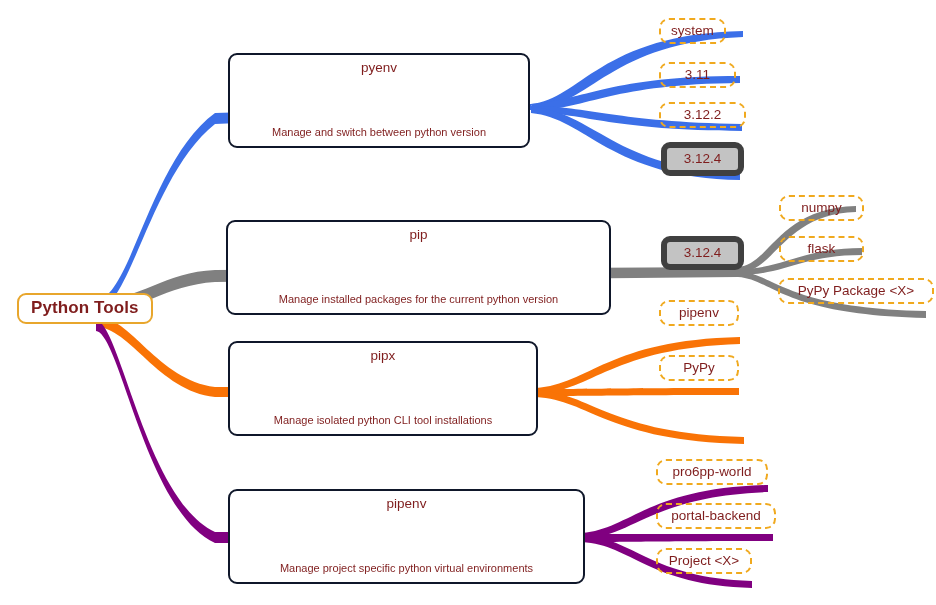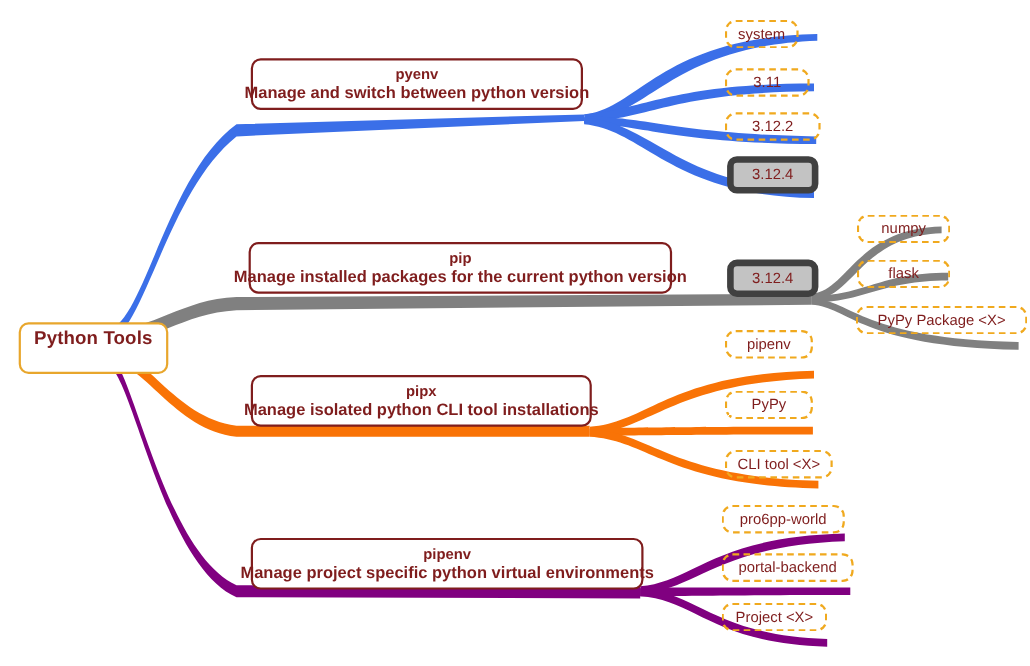--- a/index.html
+++ b/index.html
@@ -39,34 +39,33 @@
     color: #7f1d1d;
     background: #ffffff;
     white-space: nowrap;
   }
   
   .node.root {
     border: 2px solid #E8A62C;
     border-radius: 9px;
     font-size: 17px;
     font-weight: bold;
-    padding: 3px 12px 20px 12px;
+    padding: 3px 12px 4px 12px;
     letter-spacing: 0.1px;
   }
   
   .node.topic {
-    border: 2px solid #7f1d1d;
+    border: 2px solid #0f172a;
     border-radius: 9px;
     font-size: 13.5px;
     line-height: 17px;
     padding: 4px 10px 5px 10px;
-    font-weight: bold;
   }
   .node.topic .title { font-size: 13.5px; }
-  .node.topic .desc  { font-size: 15px; }
+  .node.topic .desc  { font-size: 11px; margin-top: 48px; }
   
   .node.leaf {
     border: 2px dashed #F0A91E;
     border-radius: 10px;
     font-size: 13.5px;
     padding: 3px 10px 4px 10px;
     background: transparent;
   }
   
   .node.leaf.active {
@@ -154,23 +153,20 @@
     <span class="title">pipx</span>
     <span class="desc">Manage isolated python CLI tool installations</span>
   </div>
 
   <div class="node leaf" style="left:659px; top:300px; width:80px;">
     <span>pipenv</span>
   </div>
   <div class="node leaf" style="left:659px; top:355px; width:80px;">
     <span>PyPy</span>
   </div>
-  <div class="node leaf" style="left:659px; top:409px; width:98px;">
-    <span>CLI tool &lt;X&gt;</span>
-  </div>
 
   <div class="node topic" style="left:228px; top:489px; width:357px;">
     <span class="title">pipenv</span>
     <span class="desc">Manage project specific python virtual environments</span>
   </div>
 
   <div class="node leaf" style="left:656px; top:459px; width:112px;">
     <span>pro6pp-world</span>
   </div>
   <div class="node leaf" style="left:656px; top:503px; width:120px;">

